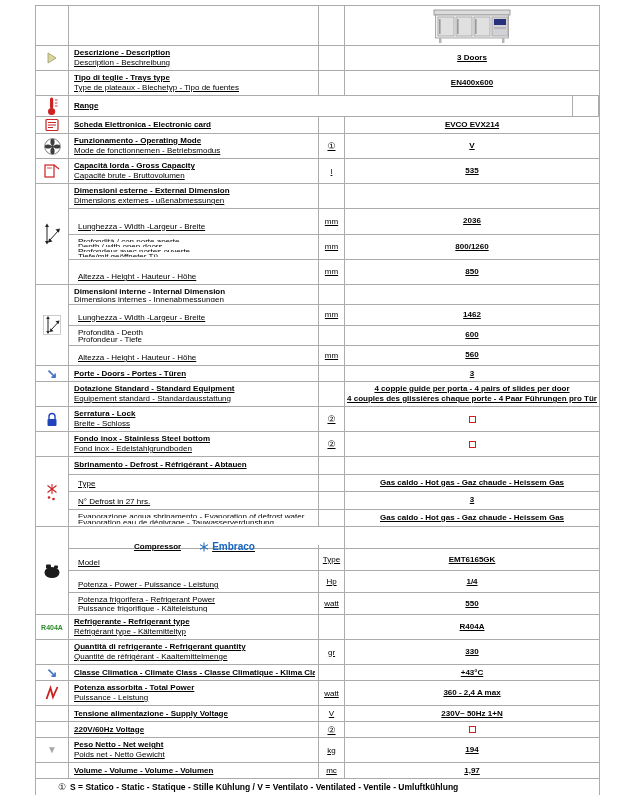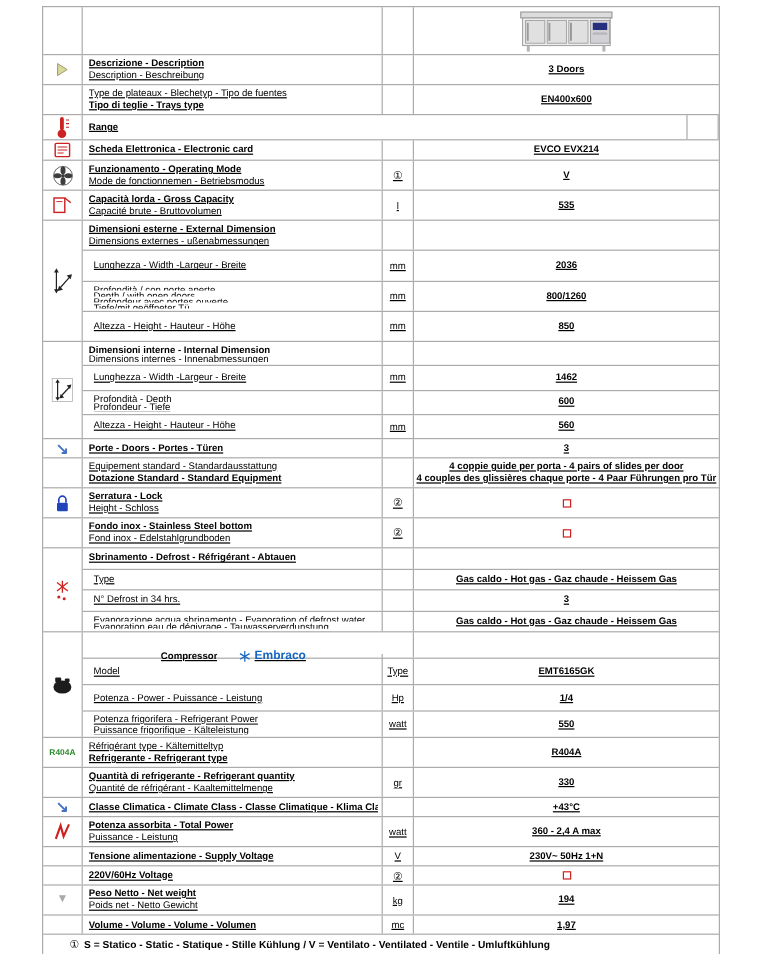--- a/index.html
+++ b/index.html
@@ -20,21 +20,21 @@
     display:flex; align-items:center; justify-content:center;
   }
   .group-rows { flex:1; display:flex; flex-direction:column; min-width:0;text-decoration:underline; }
   .trow { display:flex; flex:1; min-height:15px; }
   .group-rows .trow:not(:last-child) { border-bottom:1px solid #ababab; }
   .label-cell {
     flex:1; min-width:0; border-right:1px solid #ababab;
     padding:2px 3px 2px 5px;
     display:flex; flex-direction:column; justify-content:center;
   }
-  .subrow .label-cell { padding-left:9px; }
+  .subrow .label-cell { padding-left:9px;justify-content:flex-end; }
   .label-cell.with-logo { flex-direction:row; align-items:center; gap:18px;margin-top:18px; }
   .unit-cell {
     width:26px; min-width:26px; border-right:1px solid #ababab;
     display:flex; align-items:center; justify-content:center;
     font-size:8px;
   }
   .unit-cell.marker { font-size:9px; }
   .value-cell {
     width:254px; min-width:254px; padding:1px 2px; overflow:hidden;
     display:flex; flex-direction:column; align-items:center; justify-content:center;
@@ -107,22 +107,22 @@
             <div class="val-line">3 Doors</div>
           </div>
         </div>
       </div>
     </div>
     <div class="trow-group">
       <div class="cell icon-cell"></div>
       <div class="group-rows">
         <div class="trow">
           <div class="cell label-cell">
+            <div class="lbl-line bold">Tipo di teglie - Trays type</div>
             <div class="lbl-line">Type de plateaux - Blechetyp - Tipo de fuentes</div>
-            <div class="lbl-line bold">Tipo di teglie - Trays type</div>
           </div>
           <div class="cell unit-cell"></div>
           <div class="cell value-cell">
             <div class="val-line">EN400x600</div>
           </div>
         </div>
       </div>
     </div>
     <div class="trow-group">
       <div class="cell icon-cell">
@@ -336,43 +336,43 @@
             <div class="val-line">3</div>
           </div>
         </div>
       </div>
     </div>
     <div class="trow-group">
       <div class="cell icon-cell"></div>
       <div class="group-rows">
         <div class="trow">
           <div class="cell label-cell">
+            <div class="lbl-line bold">Dotazione Standard - Standard Equipment</div>
             <div class="lbl-line">Equipement standard - Standardausstattung</div>
-            <div class="lbl-line bold">Dotazione Standard - Standard Equipment</div>
           </div>
           <div class="cell unit-cell"></div>
           <div class="cell value-cell">
             <div class="val-line">4 coppie guide per porta - 4 pairs of slides per door</div>
             <div class="val-line">4 couples des glissières chaque porte - 4 Paar Führungen pro Tür</div>
           </div>
         </div>
       </div>
     </div>
     <div class="trow-group">
       <div class="cell icon-cell">
         <svg width="14" height="17" viewBox="0 0 14 17">
           <path d="M4 8 V5.5 a3 3 0 0 1 6 0 V8" fill="none" stroke="#2244bb" stroke-width="1.4"></path>
           <rect x="2.5" y="8" width="9" height="7" rx="1" fill="#2244bb"></rect>
         </svg>
       </div>
       <div class="group-rows">
         <div class="trow">
           <div class="cell label-cell">
             <div class="lbl-line bold">Serratura - Lock</div>
-            <div class="lbl-line">Height - Schloss</div>
+            <div class="lbl-line">Breite - Schloss</div>
           </div>
           <div class="cell unit-cell marker">②</div>
           <div class="cell value-cell">
             <span class="opt-square"></span>
           </div>
         </div>
       </div>
     </div>
     <div class="trow-group">
       <div class="cell icon-cell"></div>
@@ -413,21 +413,21 @@
           <div class="cell label-cell">
             <div class="lbl-line">Type</div>
           </div>
           <div class="cell unit-cell"></div>
           <div class="cell value-cell">
             <div class="val-line">Gas caldo - Hot gas - Gaz chaude - Heissem Gas</div>
           </div>
         </div>
         <div class="trow subrow">
           <div class="cell label-cell">
-            <div class="lbl-line">N° Defrost in 34 hrs.</div>
+            <div class="lbl-line">N° Defrost in 27 hrs.</div>
           </div>
           <div class="cell unit-cell"></div>
           <div class="cell value-cell">
             <div class="val-line">3</div>
           </div>
         </div>
         <div class="trow subrow">
           <div class="cell label-cell">
             <div class="lbl-line">Evaporazione acqua sbrinamento - Evaporation of defrost water</div>
             <div class="lbl-line">Evaporation eau de dégivrage - Tauwasserverdunstung</div>
@@ -495,22 +495,22 @@
         </div>
       </div>
     </div>
     <div class="trow-group">
       <div class="cell icon-cell">
         <span class="r404a-text">R404A</span>
       </div>
       <div class="group-rows">
         <div class="trow">
           <div class="cell label-cell">
+            <div class="lbl-line bold">Refrigerante - Refrigerant type</div>
             <div class="lbl-line">Réfrigérant type - Kältemitteltyp</div>
-            <div class="lbl-line bold">Refrigerante - Refrigerant type</div>
           </div>
           <div class="cell unit-cell"></div>
           <div class="cell value-cell">
             <div class="val-line">R404A</div>
           </div>
         </div>
       </div>
     </div>
     <div class="trow-group">
       <div class="cell icon-cell"></div>

